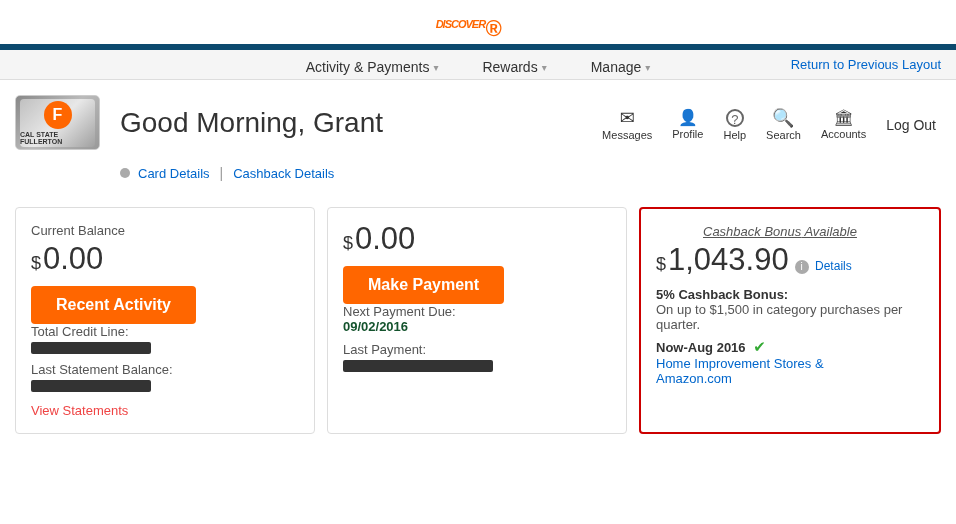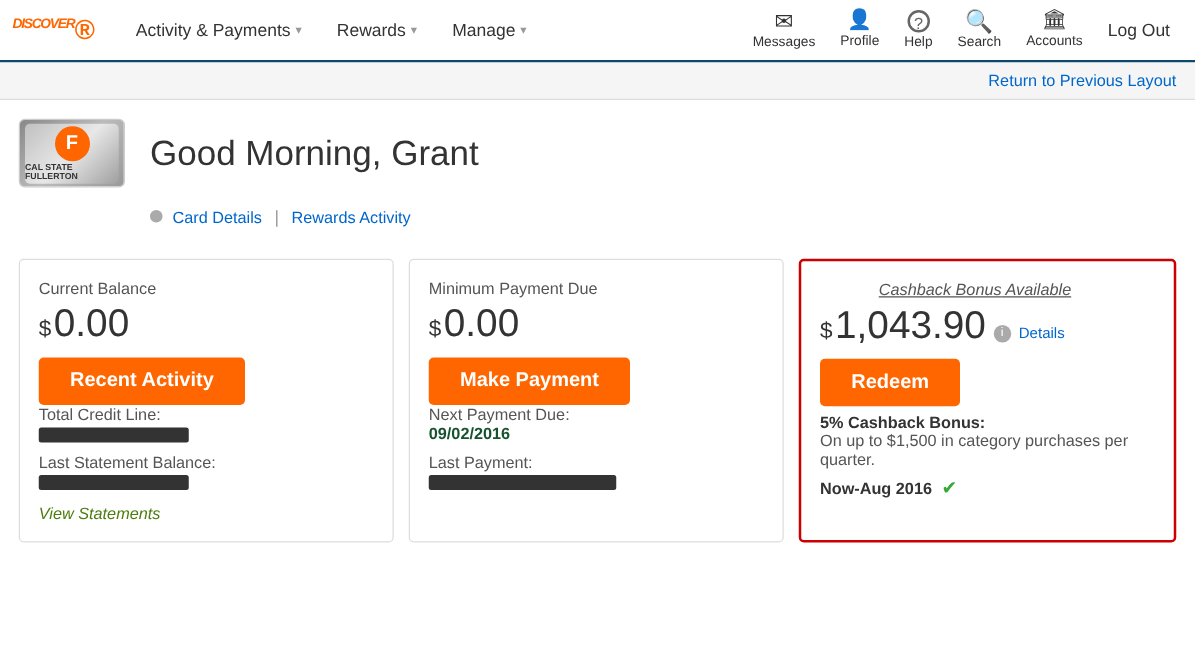--- a/index.html
+++ b/index.html
@@ -1,25 +1,26 @@
 <!DOCTYPE html>
 <html><head>
   <meta charset="utf-8">
   <style>
     * { margin: 0; padding: 0; box-sizing: border-box; }
     body { font-family: Arial, sans-serif; font-size: 14px; color: #333; background: #fff; width: 956px; }
 
     
     .header {
       background: #fff;
-      border-bottom: 2px solid #0c4a6e;
+      border-bottom: 6px solid #0c4a6e;
       display: flex;
       align-items: center;
       height: 50px;
       padding: 16px 10px;
+      flex-direction: column;
     }
     .logo {
       font-size: 22px;
       font-weight: bold;
       color: #f60;
       margin-right: 20px;
       letter-spacing: -1px;
       font-style: italic;
     }
     .logo span { color: #f60; font-size: 11px; vertical-align: super; font-weight: bold; }
@@ -249,24 +250,23 @@
     }
     .info-value-bar-long {
       display: inline-block;
       width: 150px;
       height: 12px;
       background: #333;
       border-radius: 2px;
       vertical-align: middle;
     }
     .view-statements {
-      color: #4d7c0f;
-      font-size: 13px;
-      cursor: pointer;
-      font-style: italic;
+      color: #ef4444;
+      font-size: 13px;
+      cursor: pointer;
     }
 
     
     .cashback-bonus-section {
       font-size: 13px;
       color: #555;
       margin-top: 5px;
     }
     .cashback-bonus-section strong {
       color: #333;
@@ -302,21 +302,21 @@
     }
   </style>
 </head>
 <body>
 
 <header class="header">
   <div class="logo">
     <span>DISCOVER</span>®
   </div>
 
-  <nav style="display:flex; height:50px;">
+  <nav style="display:flex; height:50px;gap:16px;">
     <div class="nav-item">
       <span>Activity &amp; Payments</span>
       <span class="nav-arrow">▾</span>
     </div>
     <div class="nav-item">
       <span>Rewards</span>
       <span class="nav-arrow">▾</span>
     </div>
     <div class="nav-item">
       <span>Manage</span>
@@ -375,21 +375,21 @@
     </h1>
   </div>
 
   <div class="card-links">
     <span class="card-link-dot"></span>
     <a class="card-link">
       <span>Card Details</span>
     </a>
     <span class="card-link-sep">|</span>
     <a class="card-link">
-      <span>Rewards Activity</span>
+      <span>Cashback Details</span>
     </a>
   </div>
 
   <div class="cards-row">
 
     <div class="info-card">
       <div class="card-label">
         <span>Current Balance</span>
       </div>
       <div class="amount-row">
@@ -408,23 +408,20 @@
         <span class="info-value-bar"></span>
       </div>
       <div style="margin-top:10px;">
         <a class="view-statements">
           <span>View Statements</span>
         </a>
       </div>
     </div>
 
     <div class="info-card">
-      <div class="card-label">
-        <span>Minimum Payment Due</span>
-      </div>
       <div class="amount-row">
         <span class="dollar-sign">$</span>
         <span class="amount">0.00</span>
       </div>
       <button class="orange-btn">
         <span>Make Payment</span>
       </button>
       <div class="info-row">
         <span>Next Payment Due:</span><br>
         <strong>09/02/2016</strong>
@@ -442,29 +439,34 @@
       <div class="amount-row">
         <span class="dollar-sign">$</span>
         <span class="amount">1,043.90</span>
         <span class="details-link">
           <span class="info-icon">i</span>
           <a class="details-link-text">
             <span>Details</span>
           </a>
         </span>
       </div>
-      <button class="orange-btn">
-        <span>Redeem</span>
-      </button>
       <div class="cashback-bonus-section">
         <div>
           <strong>5% Cashback Bonus:</strong>
         </div>
         <div style="margin-bottom:6px;">On up to $1,500 in category purchases per quarter.</div>
         <div>
           <span class="now-sep" style="font-weight:bold; color:#333;">Now-Aug 2016</span>
           <span class="check-green">✔</span>
         </div>
+        <div>
+          <a class="cashback-link">
+            <span>Home Improvement Stores &amp;</span>
+          </a><br>
+          <a class="cashback-link">
+            <span>Amazon.com</span>
+          </a>
+        </div>
       </div>
     </div>
 
   </div>
 </div>
 
 </body></html>

